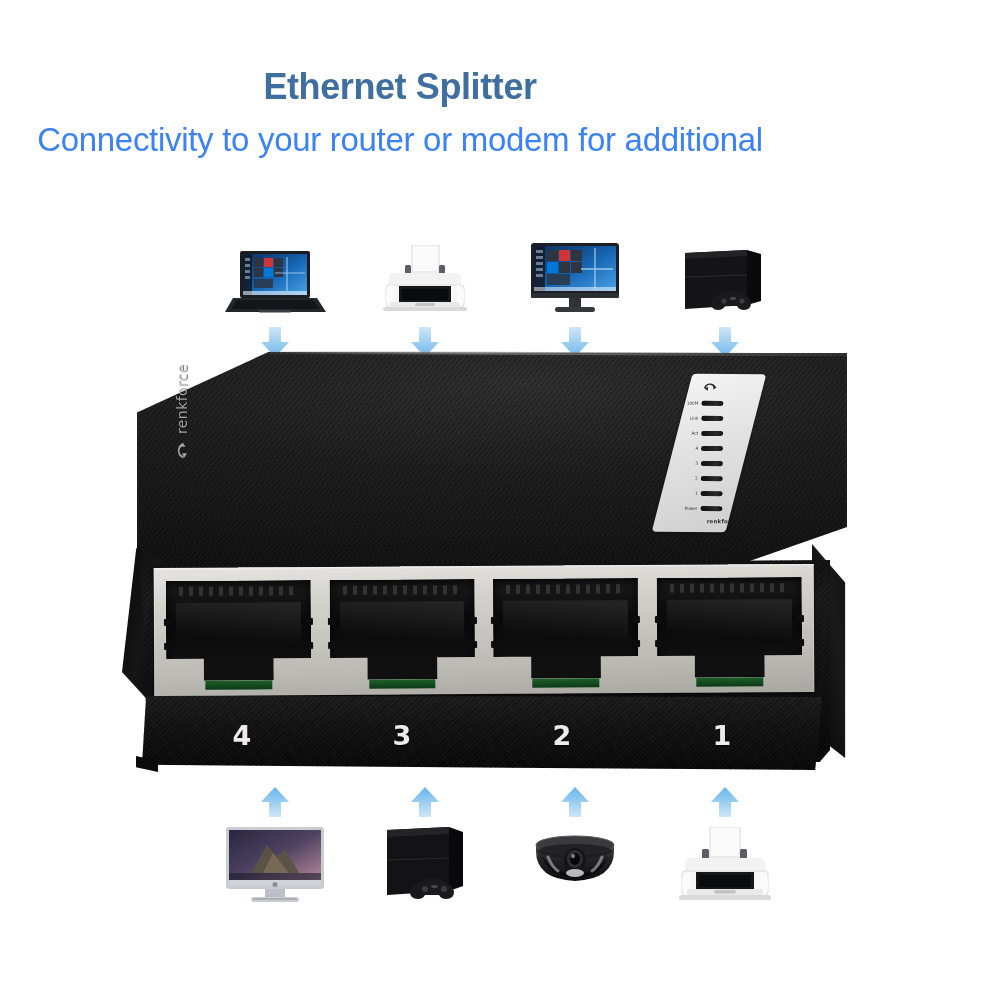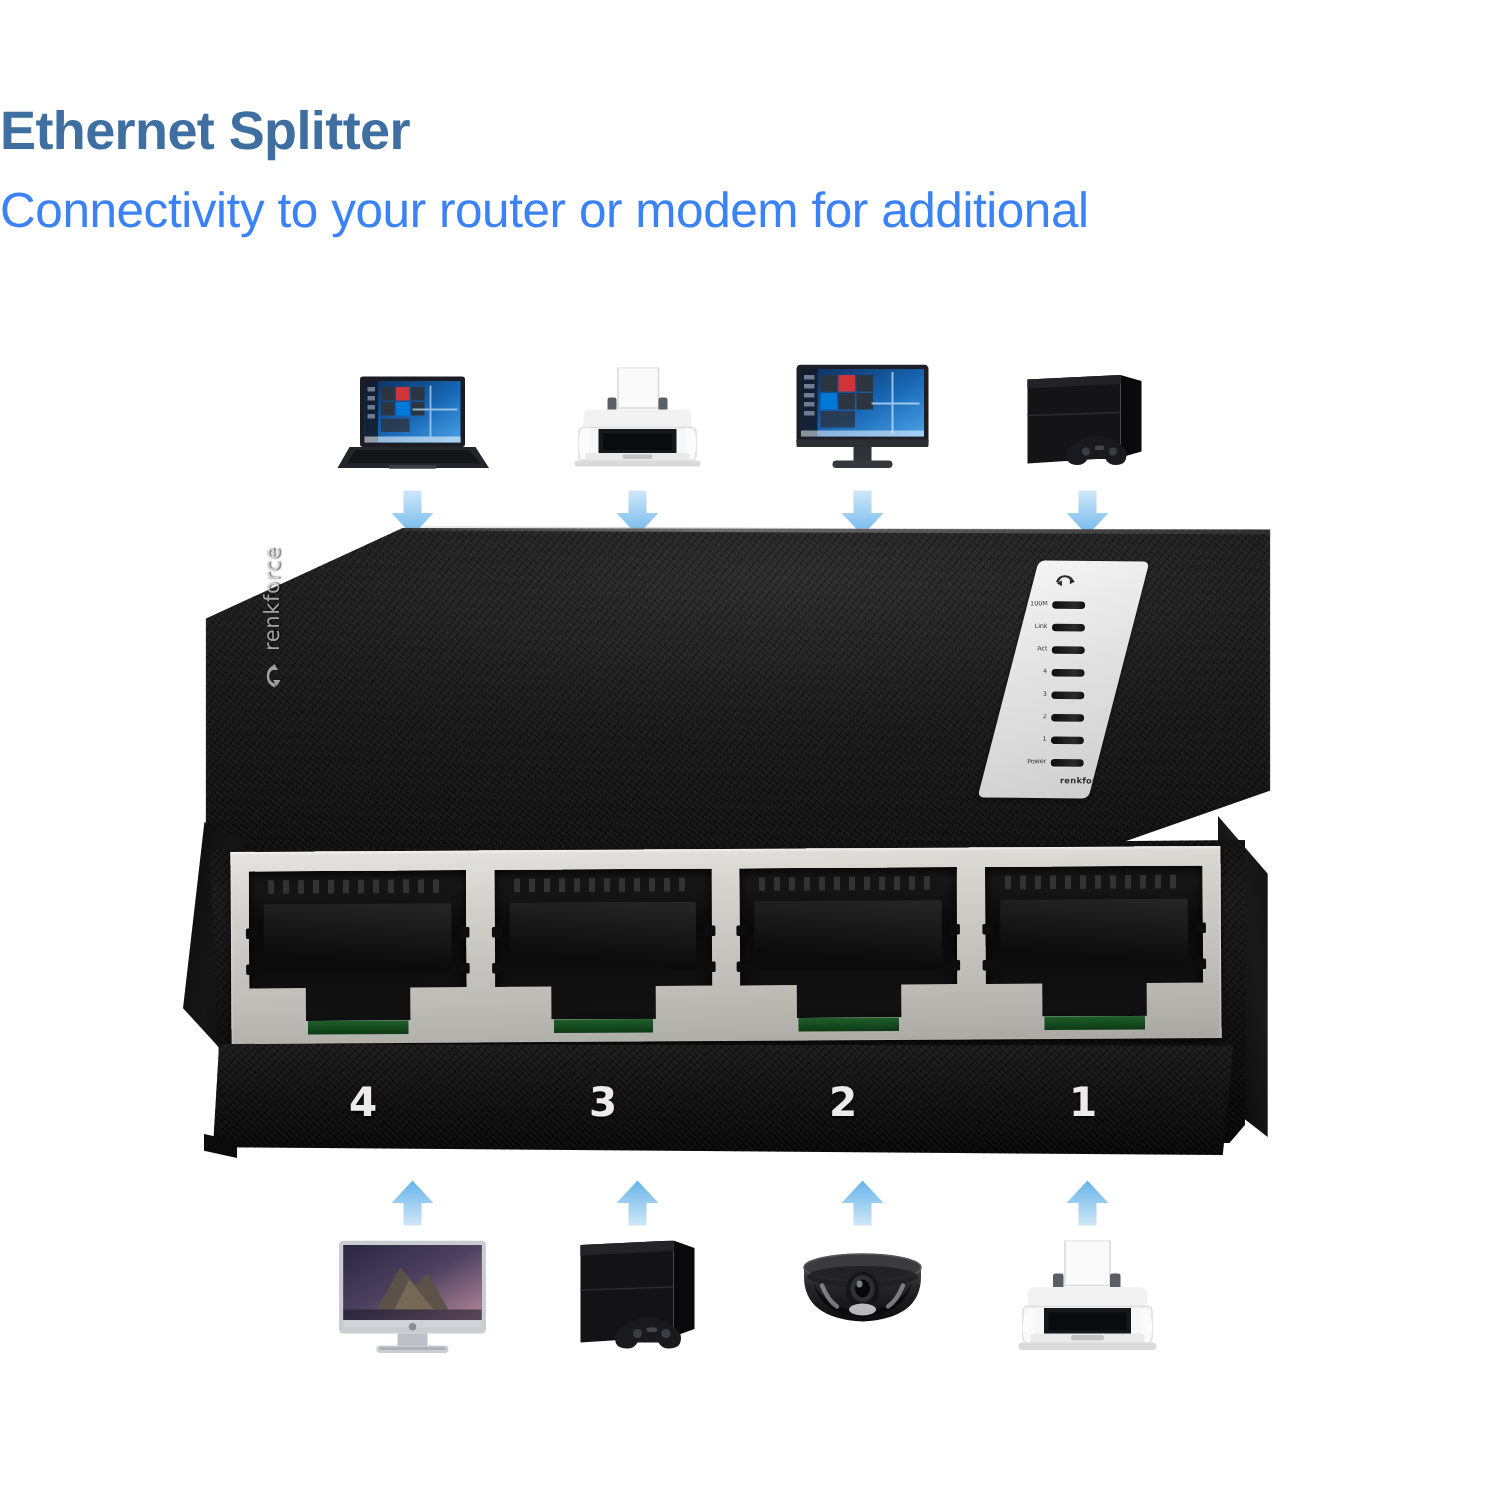--- a/index.html
+++ b/index.html
@@ -14,21 +14,21 @@
     overflow: hidden;
     font-family: "Liberation Sans", sans-serif;
     color: #222;
   }
 
   
   #header {
     position: absolute;
     top: 0; left: 0;
     width: 800px;
-    text-align: left;
+    text-align: center;
   }
   #title {
     margin: 0;
     padding-top: 68px;
     font-size: 36px;
     font-weight: bold;
     letter-spacing: -0.4px;
     line-height: 1.05;
   }
   #subtitle {

